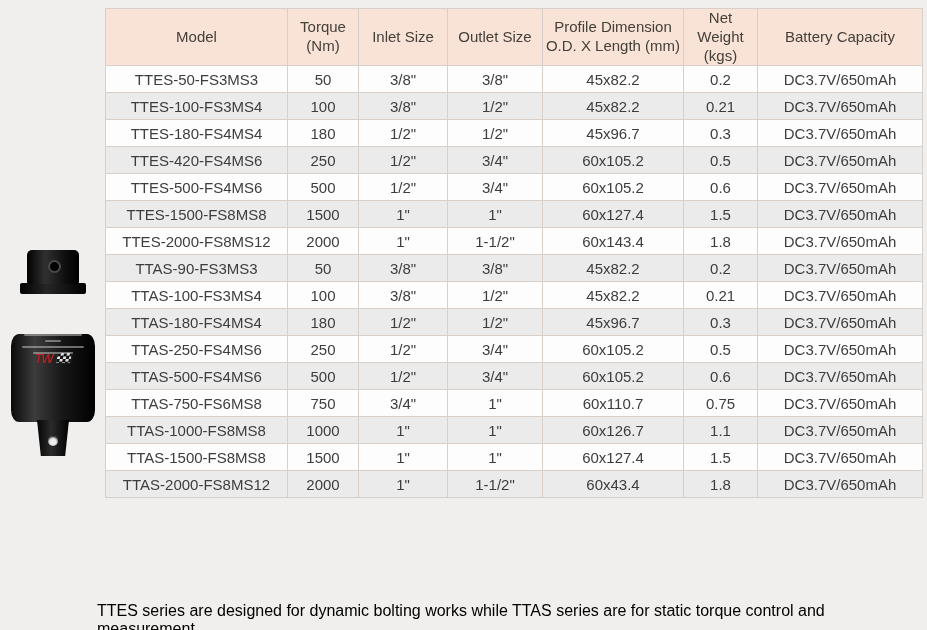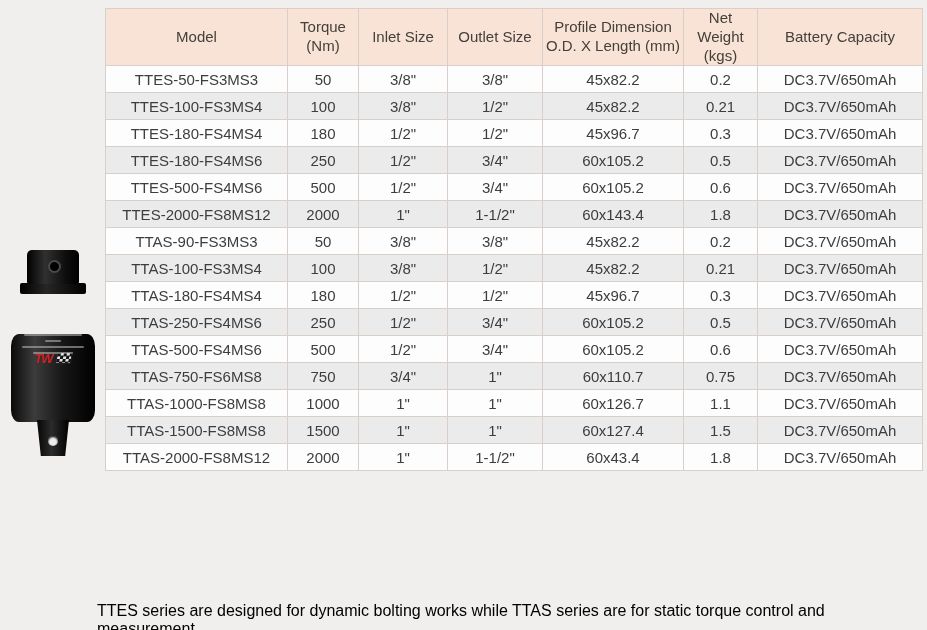--- a/index.html
+++ b/index.html
@@ -28,21 +28,21 @@
   .photo .drum{
     width:84px;height:88px;margin:0 auto;position:relative;
     background:linear-gradient(90deg,#0a0a0a 0%,#3c3c3c 28%,#161616 62%,#000 100%);
     border-radius:8px/12px;
   }
   .photo .logo-row{
     position:absolute;left:0;right:0;top:16px;height:16px;
     display:flex;align-items:center;justify-content:center;gap:3px;
   }
   .logo-mark{
-    font-style:italic;font-weight:bold;font-size:13px;color:#c3262a;
+    font-style:italic;font-weight:normal;font-size:13px;color:#c3262a;
     text-shadow:0 0 1px #7c0f12;letter-spacing:-1px;
   }
   .logo-flag{
     width:14px;height:10px;transform:skewX(-12deg);
     background:
       repeating-conic-gradient(#e6e6e6 0% 25%, #111 0% 50%);
     background-size:6px 6px;border:1px solid #222;
   }
   .drum .tline{height:2px;margin:4px auto 0;background:#bdbdbd;opacity:.55;border-radius:1px;}
   .drum .t1{width:58px;margin-top:40px;}
@@ -152,35 +152,44 @@
         <tr>
           <td>TTES-180-FS4MS4</td>
           <td>180</td>
           <td>1/2"</td>
           <td>1/2"</td>
           <td>45x96.7</td>
           <td>0.3</td>
           <td>DC3.7V/650mAh</td>
         </tr>
         <tr>
-          <td>TTES-180-FS4MS6</td>
+          <td>TTES-420-FS4MS6</td>
           <td>250</td>
           <td>1/2"</td>
           <td>3/4"</td>
           <td>60x105.2</td>
           <td>0.5</td>
           <td>DC3.7V/650mAh</td>
         </tr>
         <tr>
           <td>TTES-500-FS4MS6</td>
           <td>500</td>
           <td>1/2"</td>
           <td>3/4"</td>
           <td>60x105.2</td>
           <td>0.6</td>
+          <td>DC3.7V/650mAh</td>
+        </tr>
+        <tr>
+          <td>TTES-1500-FS8MS8</td>
+          <td>1500</td>
+          <td>1"</td>
+          <td>1"</td>
+          <td>60x127.4</td>
+          <td>1.5</td>
           <td>DC3.7V/650mAh</td>
         </tr>
         <tr>
           <td>TTES-2000-FS8MS12</td>
           <td>2000</td>
           <td>1"</td>
           <td>1-1/2"</td>
           <td>60x143.4</td>
           <td>1.8</td>
           <td>DC3.7V/650mAh</td>

